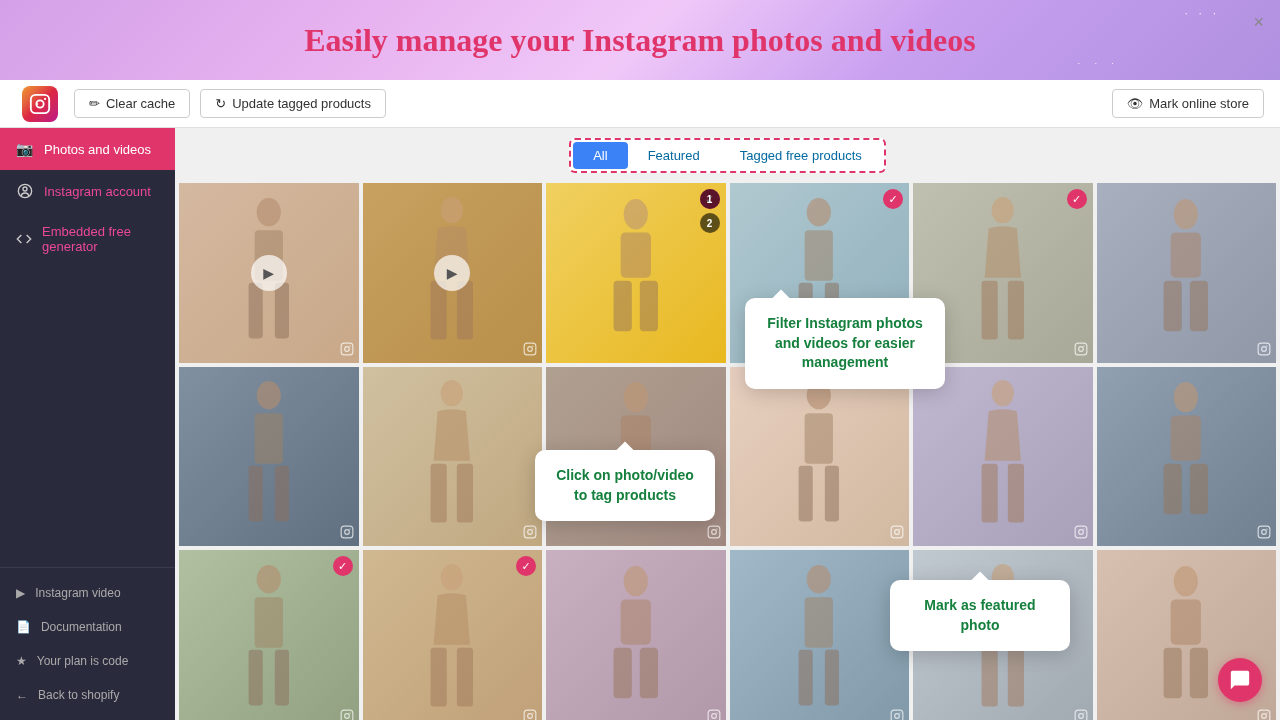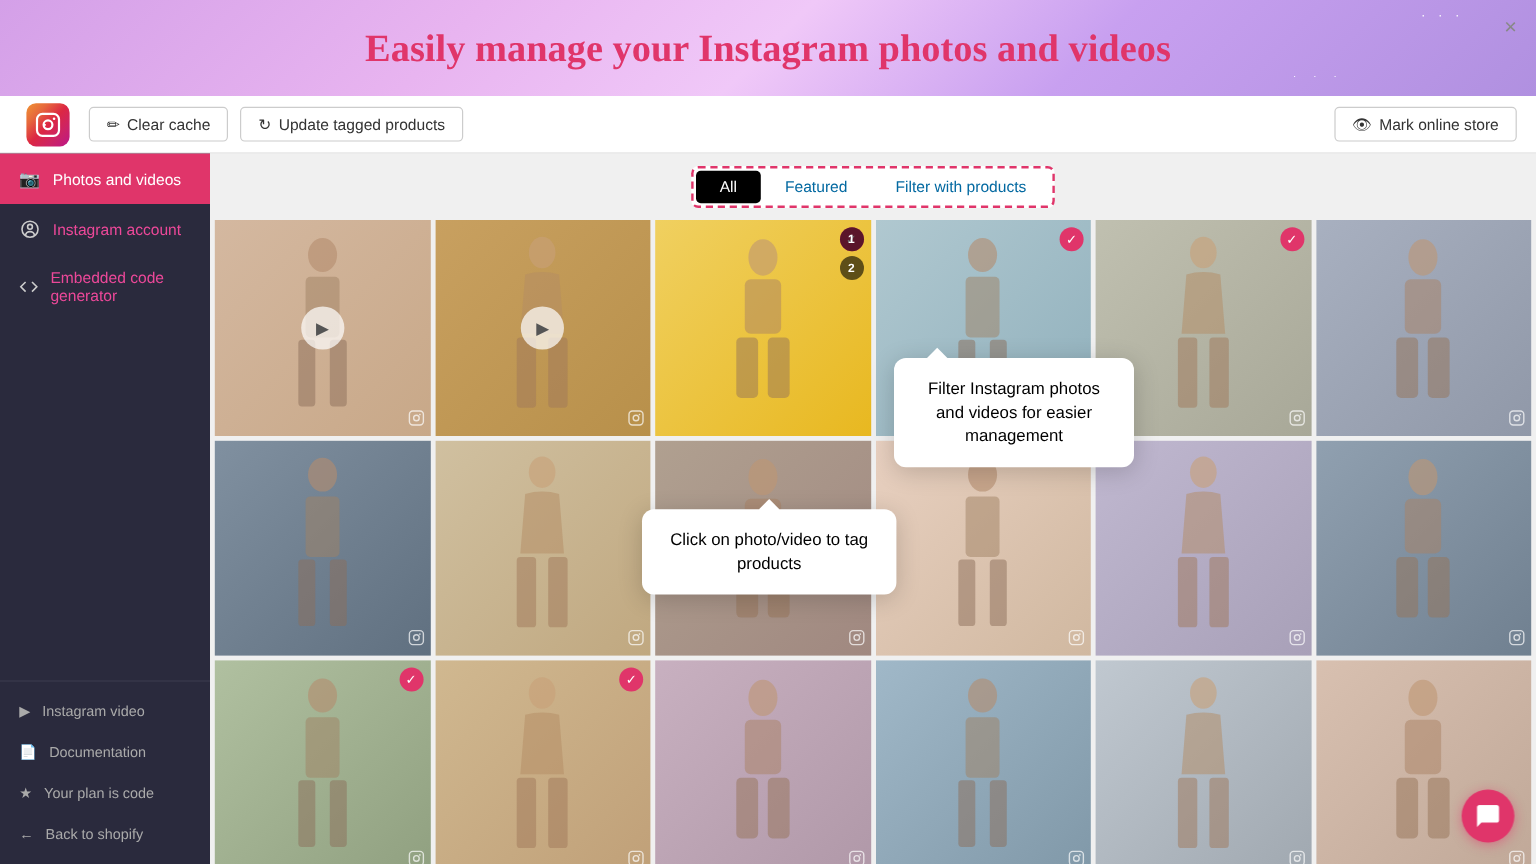--- a/index.html
+++ b/index.html
@@ -171,21 +171,21 @@
     }
     .filter-tab {
       padding: 6px 20px;
       font-size: 13px;
       cursor: pointer;
       border-radius: 4px;
       color: #0369a1;
       font-weight: 500;
     }
     .filter-tab.active {
-      background: #000000;
+      background: #3b82f6;
       color: white;
     }
 
     
     .photo-grid {
       display: grid;
       grid-template-columns: repeat(6, 1fr);
       gap: 4px;
       padding: 4px;
     }
@@ -266,36 +266,36 @@
 
     
     .tooltip-box {
       position: absolute;
       background: white;
       border-radius: 10px;
       padding: 16px 20px;
       box-shadow: 0 4px 20px rgba(0,0,0,0.18);
       z-index: 30;
       font-size: 14px;
-      font-weight: 400;
-      color: #000000;
+      font-weight: 700;
+      color: #15803d;
       text-align: center;
       line-height: 1.4;
     }
     .tooltip-box::before {
       content: '';
       position: absolute;
       width: 12px; height: 12px;
       background: white;
       transform: rotate(45deg);
     }
     .tooltip-click {
-      top: 296px;
+      top: 322px;
       left: 360px;
-      width: 212px;
+      width: 180px;
     }
     .tooltip-click::before {
       top: -6px; left: 50%;
       margin-left: -6px;
     }
     .tooltip-filter-box {
       top: 170px;
       left: 570px;
       width: 200px;
     }
@@ -391,21 +391,21 @@
         </span>
         <span>Instagram account</span>
       </div>
       <div class="sidebar-item">
         <span class="si-icon">
           <svg width="16" height="16" viewBox="0 0 24 24" fill="none" stroke="#ccc" stroke-width="2">
             <polyline points="16 18 22 12 16 6"></polyline>
             <polyline points="8 6 2 12 8 18"></polyline>
           </svg>
         </span>
-        <span>Embedded code generator</span>
+        <span>Embedded free generator</span>
       </div>
     </div>
 
     <div class="sidebar-bottom">
       <div class="sidebar-bottom-item">
         <span class="si-icon">▶</span>
         <span>Instagram video</span>
       </div>
       <div class="sidebar-bottom-item">
         <span class="si-icon">📄</span>
@@ -426,21 +426,21 @@
 
     <div class="filter-tabs-wrapper">
       <div class="filter-tabs">
         <div class="filter-tab active">
           <span>All</span>
         </div>
         <div class="filter-tab">
           <span>Featured</span>
         </div>
         <div class="filter-tab">
-          <span>Filter with products</span>
+          <span>Tagged free products</span>
         </div>
       </div>
     </div>
 
     <div class="photo-grid" id="photo-grid">
 
     <div class="photo-cell photo-1">
           <div class="fashion-figure">
             <svg viewBox="0 0 100 160" class="figure-svg">
               <ellipse cx="50" cy="20" rx="12" ry="14" fill="rgba(180,140,110,0.6)"></ellipse>
@@ -717,20 +717,23 @@
       </div>
 
     <div class="tooltip-box tooltip-click">
       <span>Click on photo/video to tag products</span>
     </div>
 
     <div class="tooltip-box tooltip-filter-box">
       <span>Filter Instagram photos and videos for easier management</span>
     </div>
 
+    <div class="tooltip-box tooltip-featured">
+      <span>Mark as featured photo</span>
+    </div>
 
   </div>
 </div>
 
 <div class="chat-bubble">
   <svg width="22" height="22" viewBox="0 0 24 24" fill="white">
     <path d="M20 2H4c-1.1 0-2 .9-2 2v18l4-4h14c1.1 0 2-.9 2-2V4c0-1.1-.9-2-2-2z"></path>
   </svg>
 </div>
 

